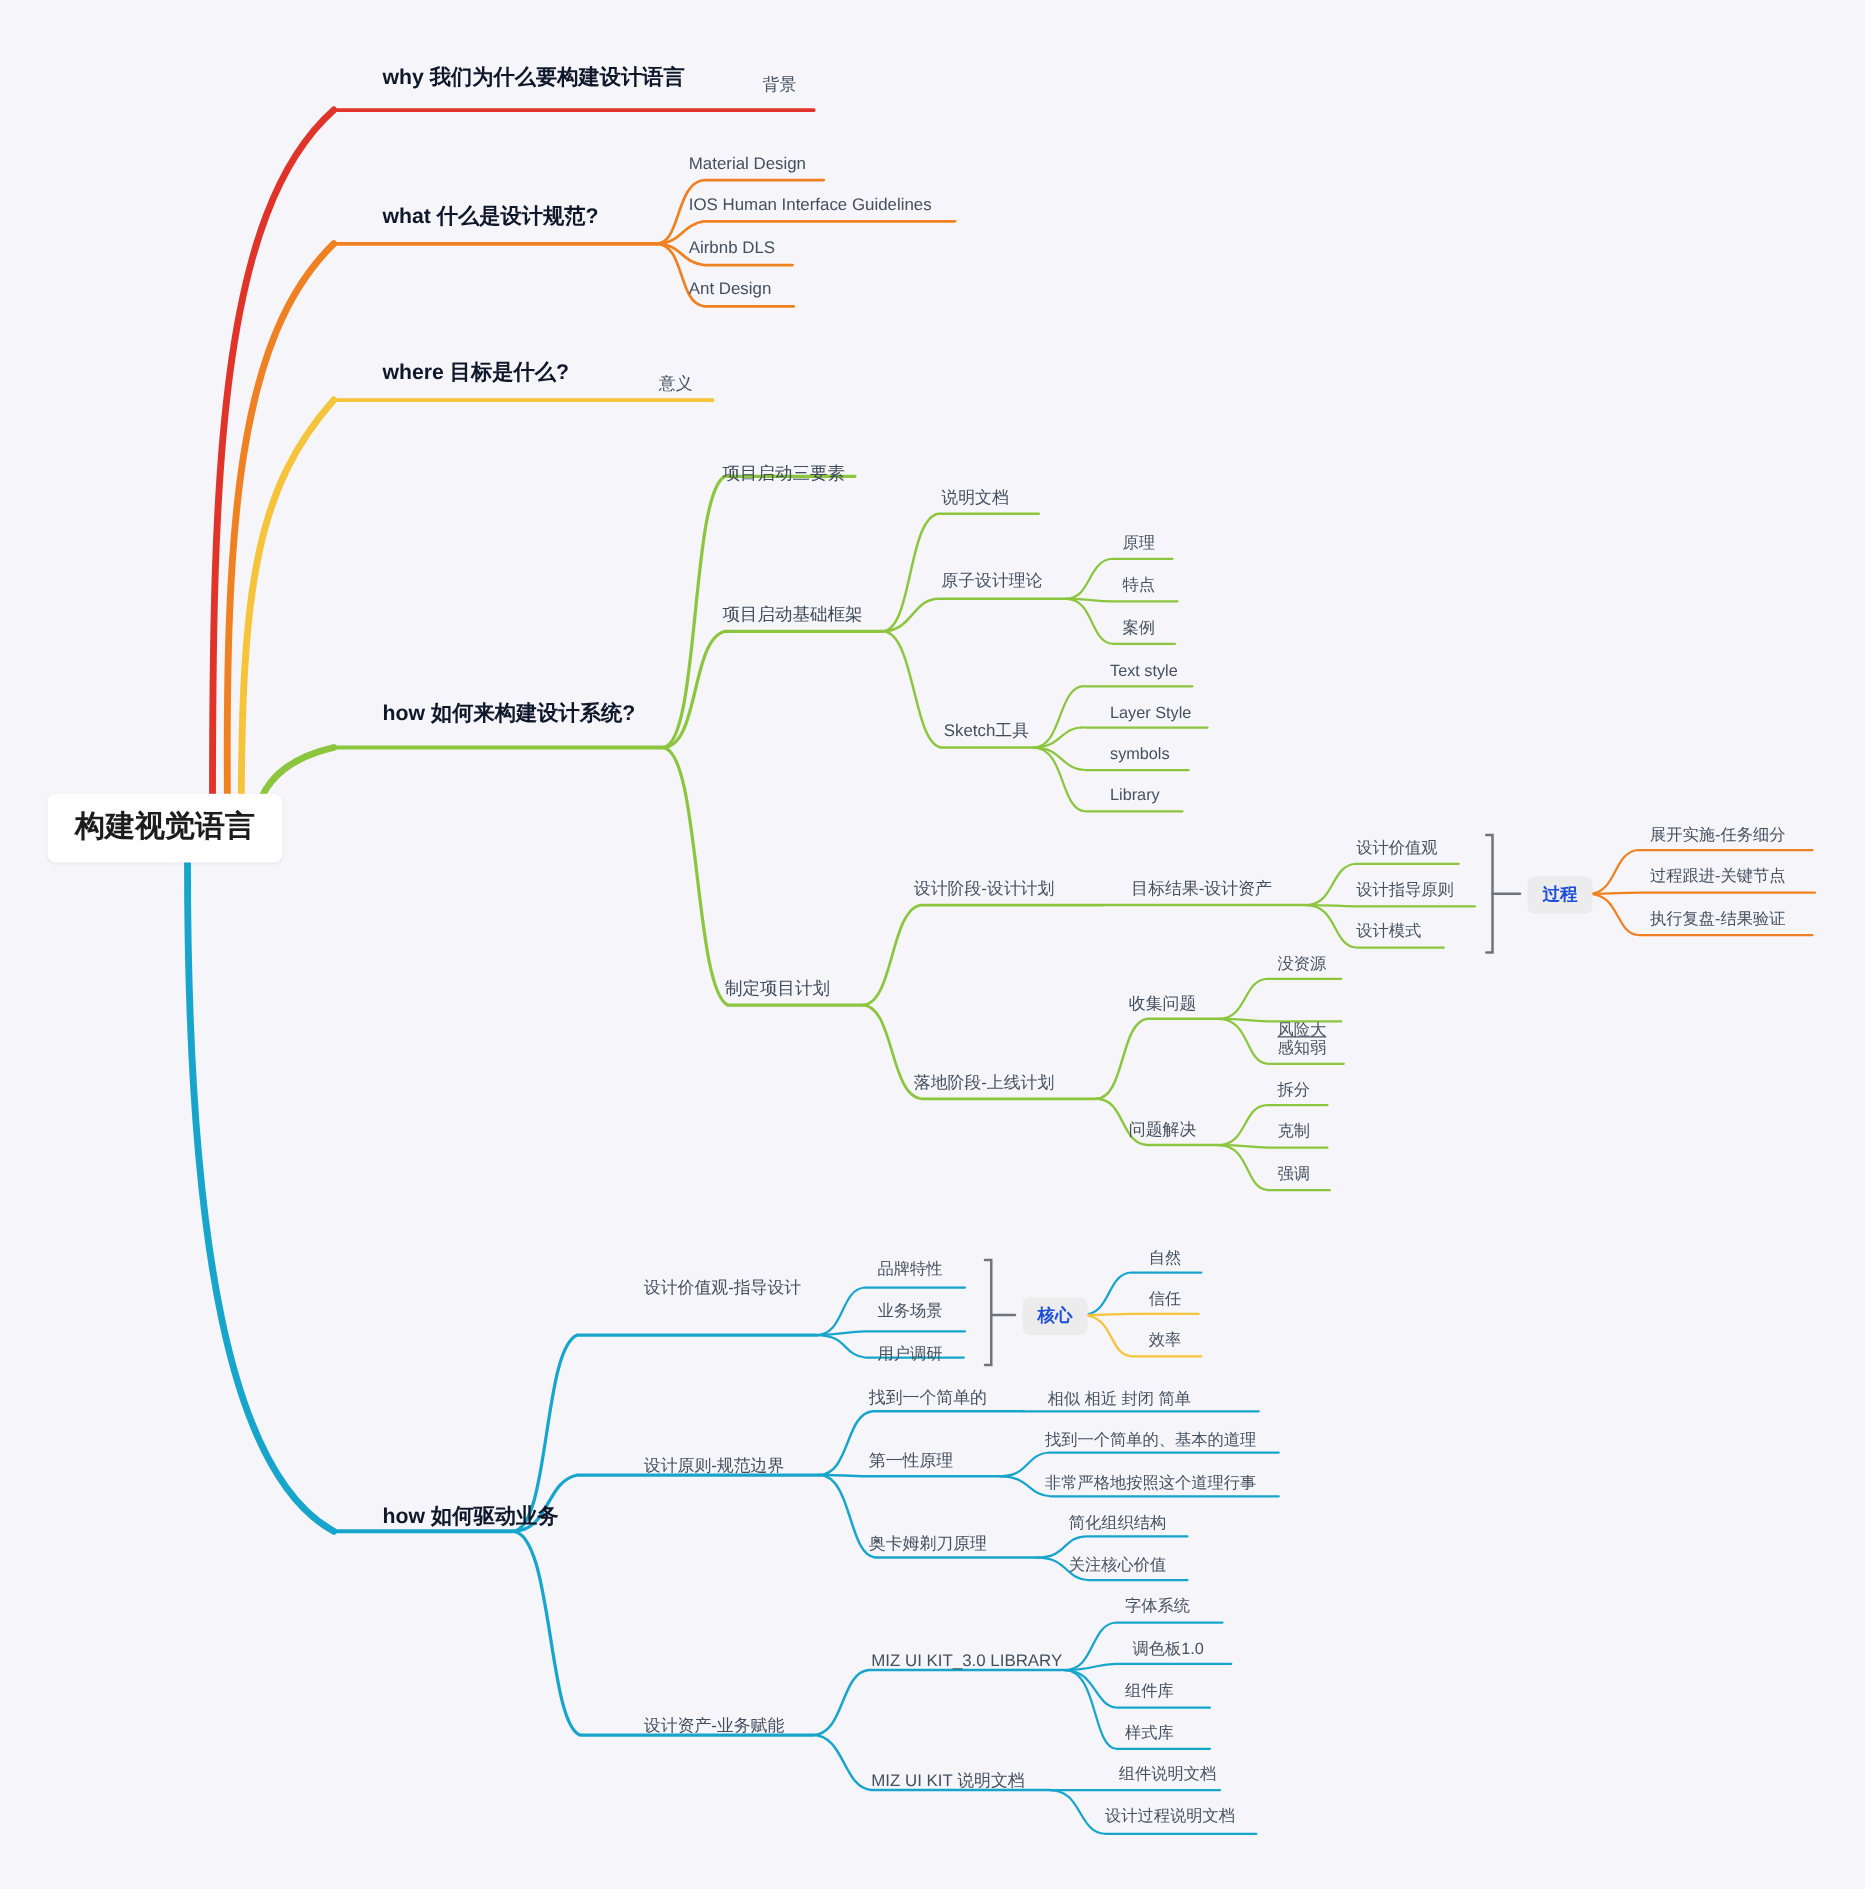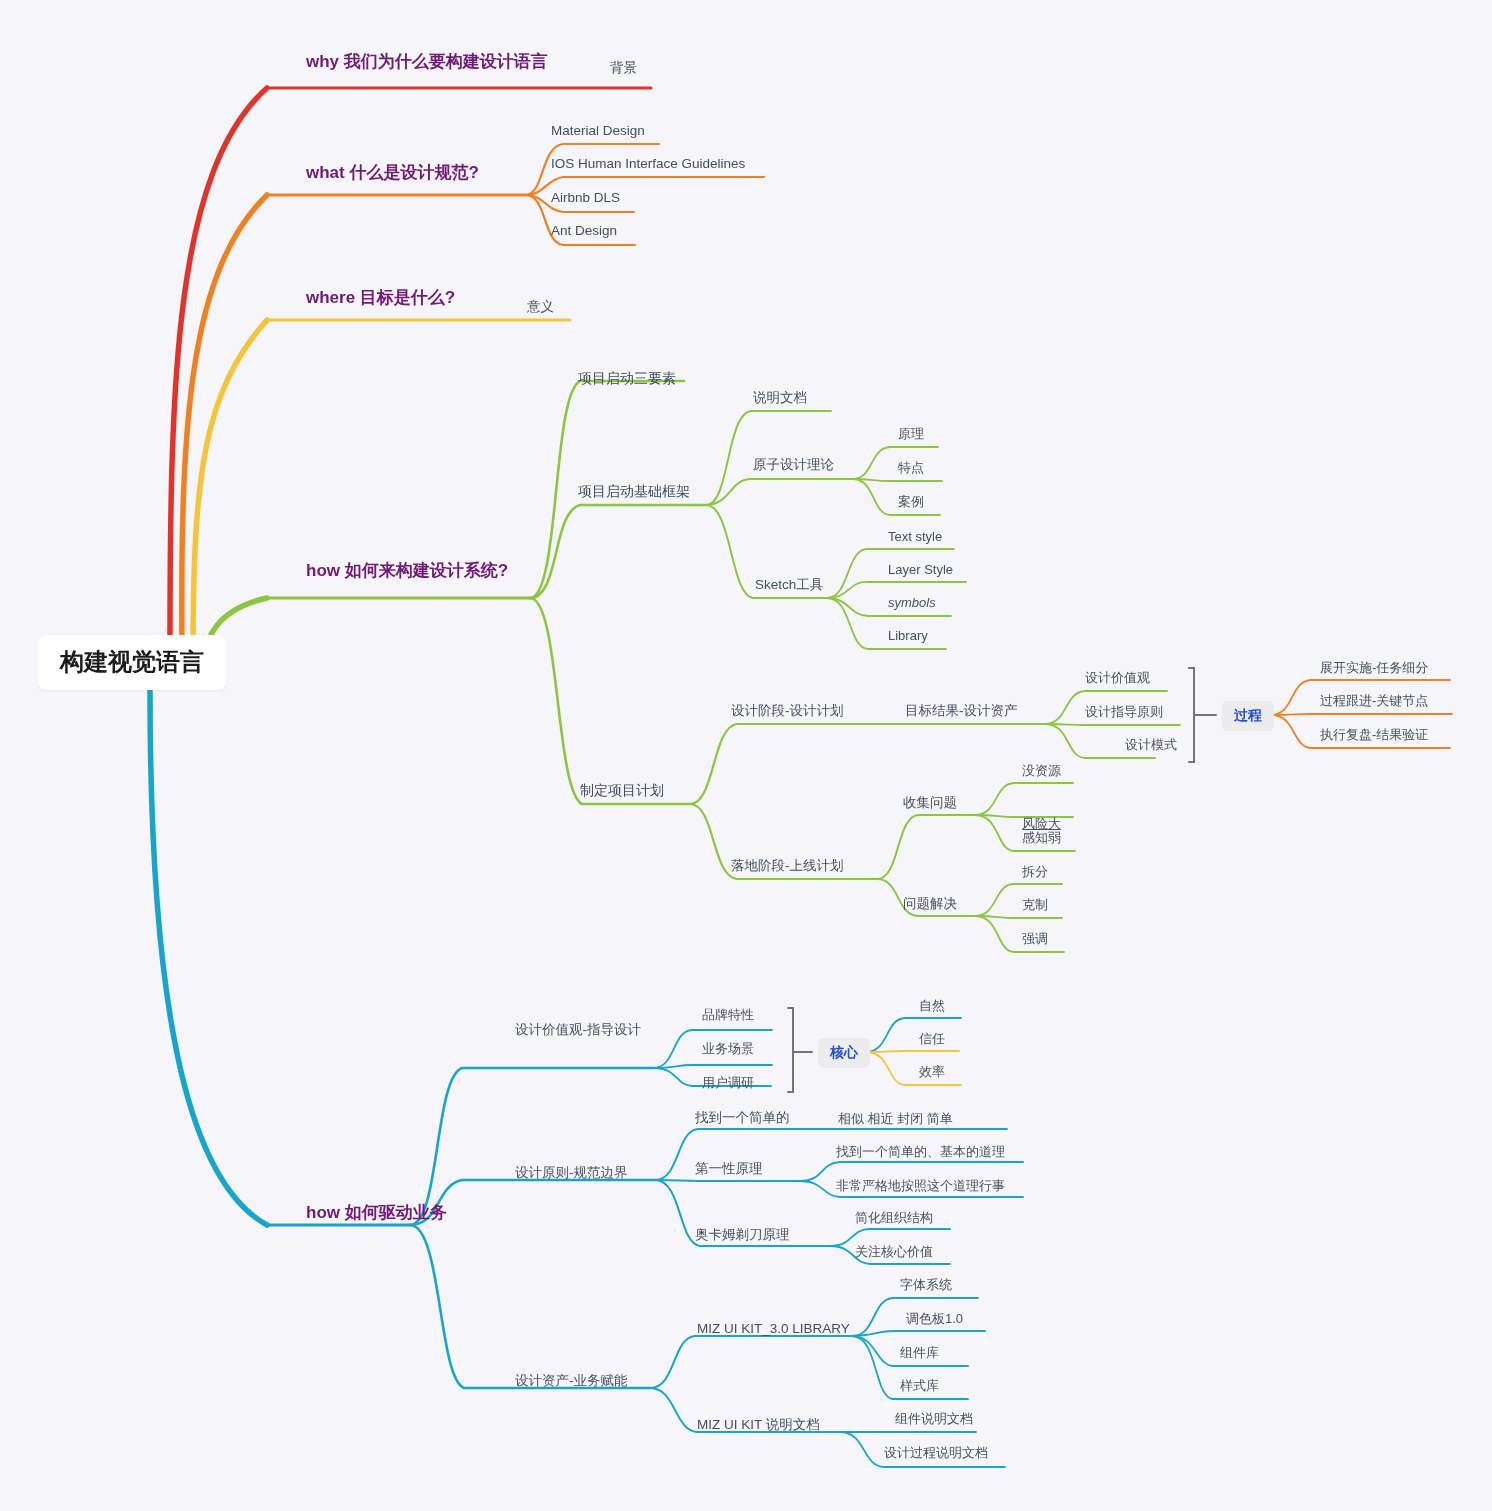--- a/index.html
+++ b/index.html
@@ -26,21 +26,21 @@
     border-radius:7px;
     font-size:24px;
     font-weight:bold;
     color:#1c1c1c;
     padding:13px 22px;
     box-shadow:0 1px 3px rgba(0,0,0,0.06);
   }
   
   .lvl1{
     font-size:17px;
-    color:#701a75;
+    color:#0f172a;
     font-weight:bold;
   }
   
   .lvl2{font-size:14px;color:#3f4b5a;}
   
   .lvl3{font-size:13.5px;color:#444f5e;}
   
   .lvl4{font-size:13px;color:#46515f;}
   
   .summary{
@@ -190,30 +190,30 @@
 
     <div class="node lvl3" style="left:753px;top:390px;">说明文档</div>
     <div class="node lvl3" style="left:753px;top:457px;">原子设计理论</div>
     <div class="node lvl4" style="left:898px;top:426px;">原理</div>
     <div class="node lvl4" style="left:898px;top:460px;">特点</div>
     <div class="node lvl4" style="left:898px;top:494px;">案例</div>
 
     <div class="node lvl3" style="left:755px;top:577px;">Sketch工具</div>
     <div class="node lvl4" style="left:888px;top:529px;">Text style</div>
     <div class="node lvl4" style="left:888px;top:562px;">Layer Style</div>
-    <div class="node lvl4" style="left:888px;top:595px;font-style:italic;">symbols</div>
+    <div class="node lvl4" style="left:888px;top:595px;">symbols</div>
     <div class="node lvl4" style="left:888px;top:628px;">Library</div>
 
     <div class="node lvl2" style="left:580px;top:782px;">制定项目计划</div>
 
     <div class="node lvl3" style="left:731px;top:703px;">设计阶段-设计计划</div>
     <div class="node lvl3" style="left:905px;top:703px;">目标结果-设计资产</div>
     <div class="node lvl4" style="left:1085px;top:670px;">设计价值观</div>
     <div class="node lvl4" style="left:1085px;top:704px;">设计指导原则</div>
-    <div class="node lvl4" style="left:1085px;top:737px;margin-left:40px;">设计模式</div>
+    <div class="node lvl4" style="left:1085px;top:737px;">设计模式</div>
 
     <div class="summary" style="left:1222px;top:701px;">过程</div>
     <div class="node lvl4" style="left:1320px;top:660px;">展开实施-任务细分</div>
     <div class="node lvl4" style="left:1320px;top:693px;">过程跟进-关键节点</div>
     <div class="node lvl4" style="left:1320px;top:727px;">执行复盘-结果验证</div>
 
     <div class="node lvl3" style="left:731px;top:858px;">落地阶段-上线计划</div>
     <div class="node lvl3" style="left:903px;top:795px;">收集问题</div>
     <div class="node lvl4" style="left:1022px;top:763px;">没资源</div>
     <div class="node lvl4" style="left:1022px;top:816px;text-decoration:underline;">风险大</div>

